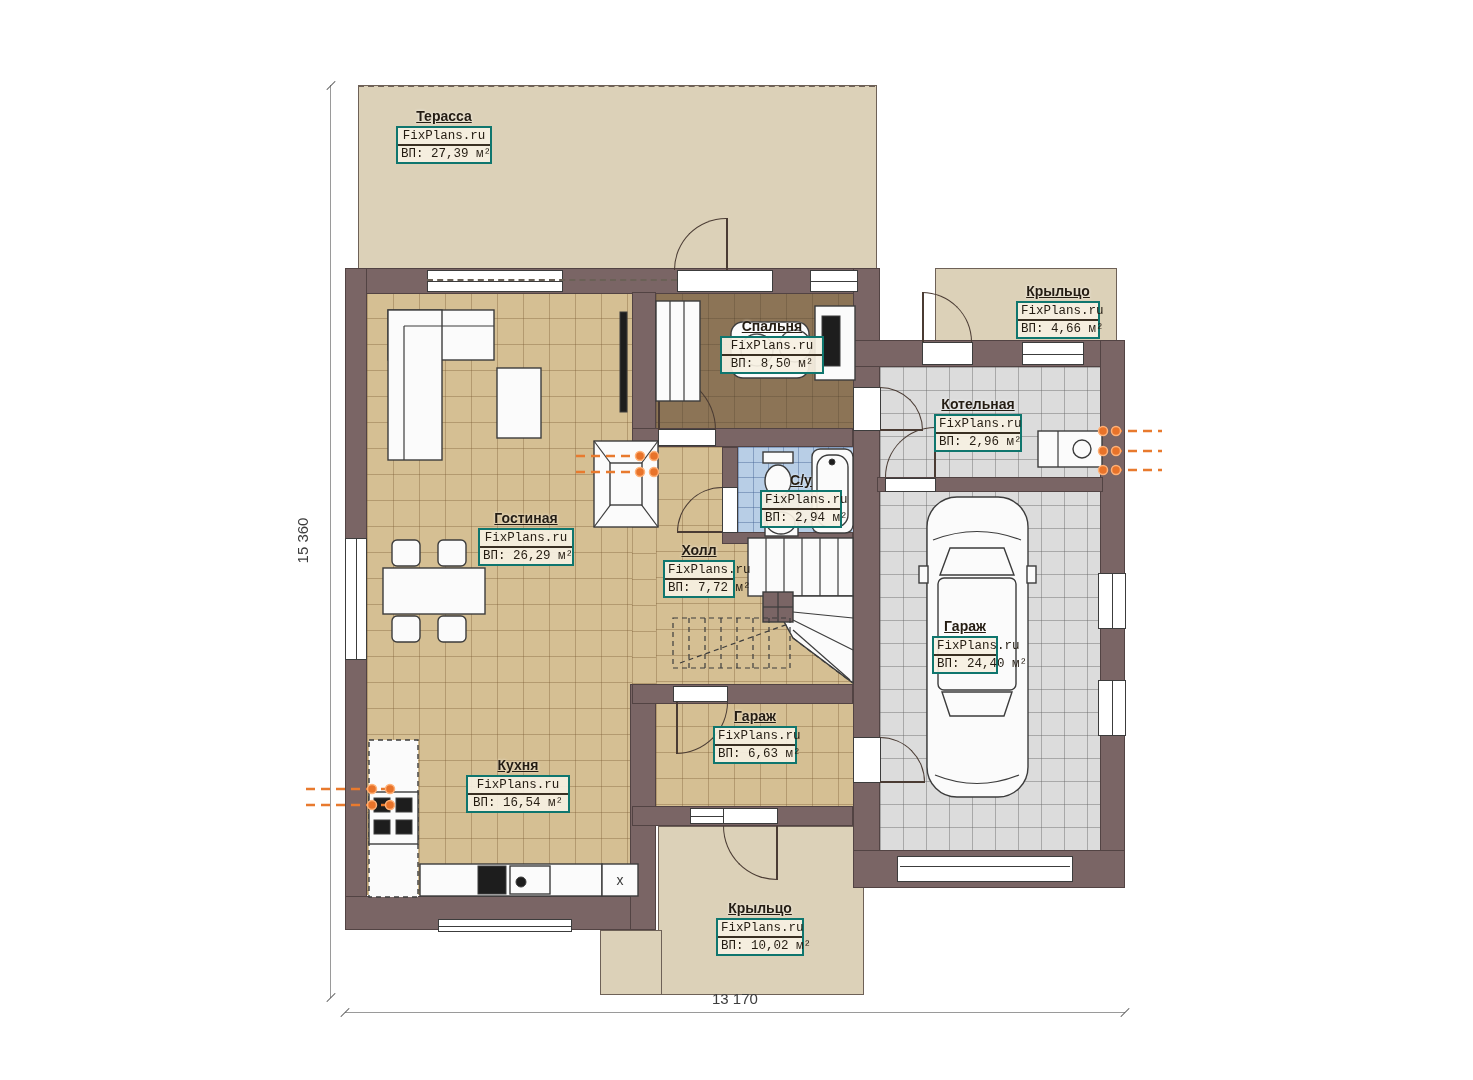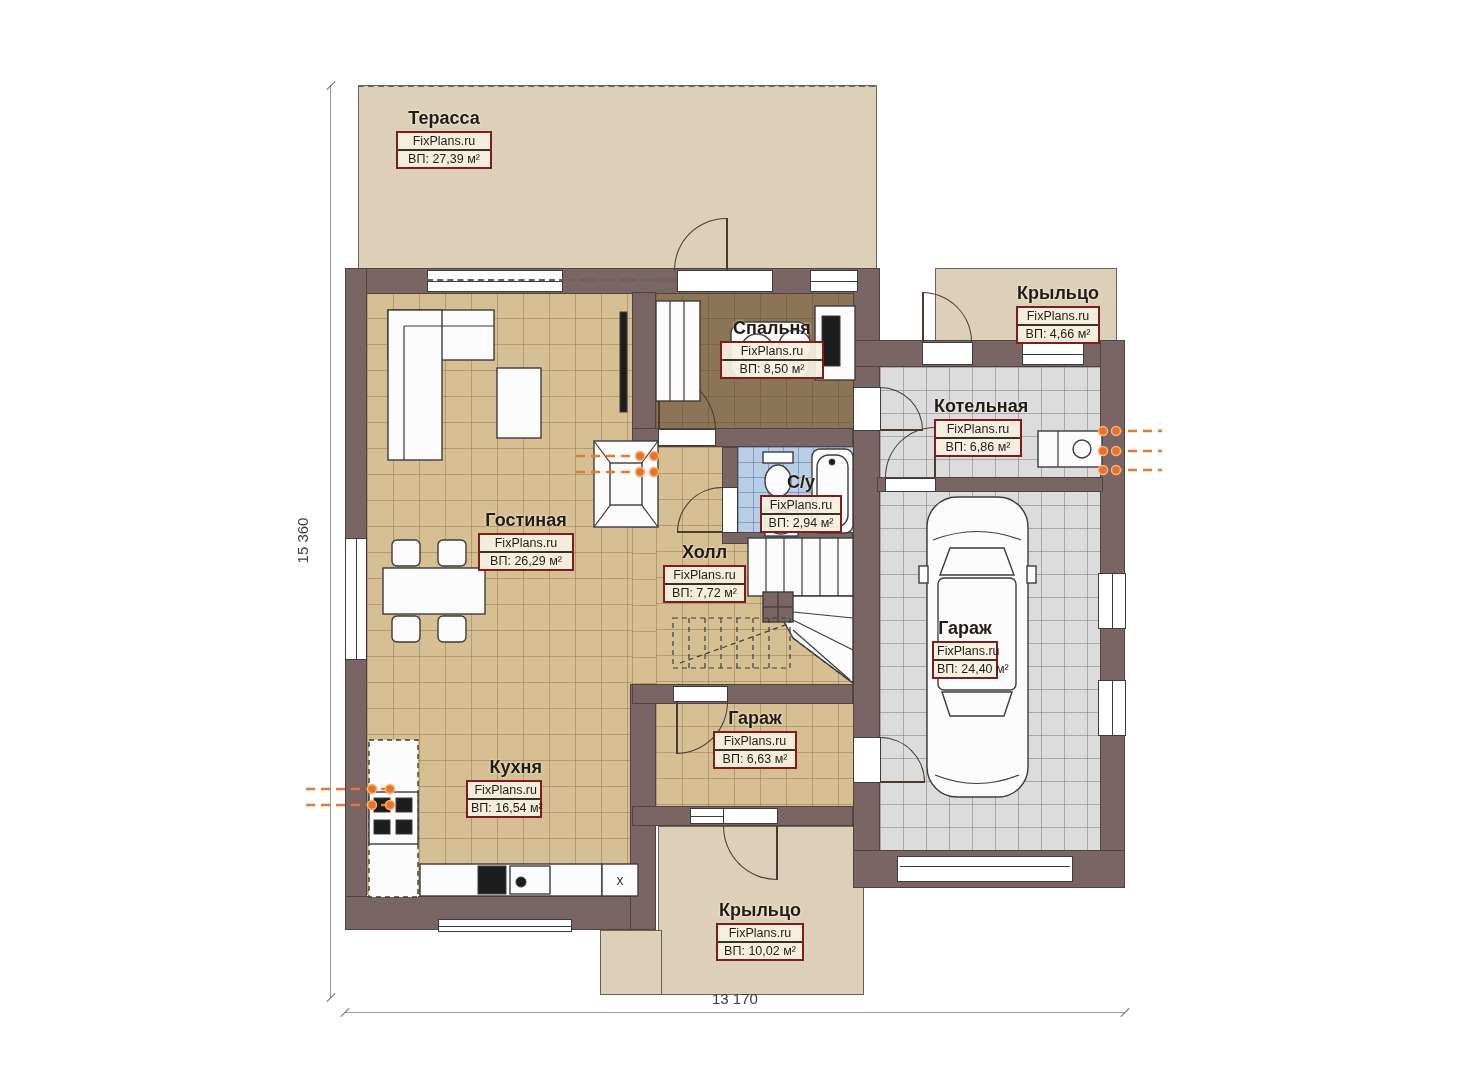--- a/index.html
+++ b/index.html
@@ -35,23 +35,23 @@
   
   .arc{position:absolute;box-sizing:border-box;}
   .arc.tl{border-left:1.5px solid #4a3b33;border-top:1.5px solid #4a3b33;border-top-left-radius:100%;}
   .arc.tr{border-right:1.5px solid #4a3b33;border-top:1.5px solid #4a3b33;border-top-right-radius:100%;}
   .arc.bl{border-left:1.5px solid #4a3b33;border-bottom:1.5px solid #4a3b33;border-bottom-left-radius:100%;}
   .arc.br{border-right:1.5px solid #4a3b33;border-bottom:1.5px solid #4a3b33;border-bottom-right-radius:100%;}
   .leaf{position:absolute;background:#4a3b33;}
   .dash-line{position:absolute;border-top:2px dashed #6a6156;}
   
   .room-label{position:absolute;width:96px;text-align:center;z-index:40;}
-  .rl-name{font-weight:bold;font-size:18px;color:#241c12;margin-bottom:2px;
-           text-shadow:0 0 3px rgba(255,255,255,.85);}
-  .rl-box{border:2px solid #7f1d1d;background:rgba(246,240,226,.93);}
+  .rl-name{font-weight:bold;font-size:14px;color:#241c12;margin-bottom:2px;
+           text-shadow:0 0 3px rgba(255,255,255,.85);text-decoration:underline;}
+  .rl-box{border:2px solid #0f766e;background:rgba(246,240,226,.93);font-family:Liberation Mono, monospace;}
   .rl-row{font-size:12.5px;color:#241c12;padding:1px 3px;border-top:2px solid #3a3023;white-space:nowrap;}
   .rl-row:first-child{border-top:0;}
   
   .dimline{position:absolute;background:#9a9a9a;}
   .dimtext{position:absolute;font-size:15px;color:#3c3c3c;}
   .tick{position:absolute;width:12px;height:1px;background:#555;}
   svg.overlay{position:absolute;left:0;top:0;z-index:30;}
   .fz{fill:#fbfbfb;stroke:#3c3c3c;stroke-width:1.4;}
   .ln{stroke:#3c3c3c;stroke-width:1.2;fill:none;}
   .dk{fill:#1d1d1d;stroke:#3c3c3c;stroke-width:1;}
@@ -277,59 +277,59 @@
     <div class="rl-name">Спальня</div>
     <div class="rl-box">
         <div class="rl-row">FixPlans.ru</div>
     <div class="rl-row">ВП: 8,50 м²</div>
       </div>
   </div>
   <div class="room-label" style="left:934px;top:396px;width:88px;">
     <div class="rl-name">Котельная</div>
     <div class="rl-box">
         <div class="rl-row">FixPlans.ru</div>
-    <div class="rl-row">ВП: 6,86 м²</div>
+    <div class="rl-row">ВП: 2,96 м²</div>
       </div>
   </div>
   <div class="room-label" style="left:760px;top:472px;width:82px;">
     <div class="rl-name">С/у</div>
     <div class="rl-box">
         <div class="rl-row">FixPlans.ru</div>
     <div class="rl-row">ВП: 2,94 м²</div>
       </div>
   </div>
   <div class="room-label" style="left:478px;top:510px;">
     <div class="rl-name">Гостиная</div>
     <div class="rl-box">
         <div class="rl-row">FixPlans.ru</div>
     <div class="rl-row">ВП: 26,29 м²</div>
       </div>
   </div>
-  <div class="room-label" style="left:663px;top:542px;width:83px;">
+  <div class="room-label" style="left:663px;top:542px;width:72px;">
     <div class="rl-name">Холл</div>
     <div class="rl-box">
         <div class="rl-row">FixPlans.ru</div>
     <div class="rl-row">ВП: 7,72 м²</div>
       </div>
   </div>
   <div class="room-label" style="left:932px;top:618px;width:66px;">
     <div class="rl-name">Гараж</div>
     <div class="rl-box">
         <div class="rl-row">FixPlans.ru</div>
     <div class="rl-row">ВП: 24,40 м²</div>
       </div>
   </div>
   <div class="room-label" style="left:713px;top:708px;width:84px;">
     <div class="rl-name">Гараж</div>
     <div class="rl-box">
         <div class="rl-row">FixPlans.ru</div>
     <div class="rl-row">ВП: 6,63 м²</div>
       </div>
   </div>
-  <div class="room-label" style="left:466px;top:757px;width:76px;text-align:right;">
+  <div class="room-label" style="left:466px;top:757px;width:104px;">
     <div class="rl-name">Кухня</div>
     <div class="rl-box">
         <div class="rl-row">FixPlans.ru</div>
     <div class="rl-row">ВП: 16,54 м²</div>
       </div>
   </div>
   <div class="room-label" style="left:716px;top:900px;width:88px;">
     <div class="rl-name">Крыльцо</div>
     <div class="rl-box">
         <div class="rl-row">FixPlans.ru</div>

